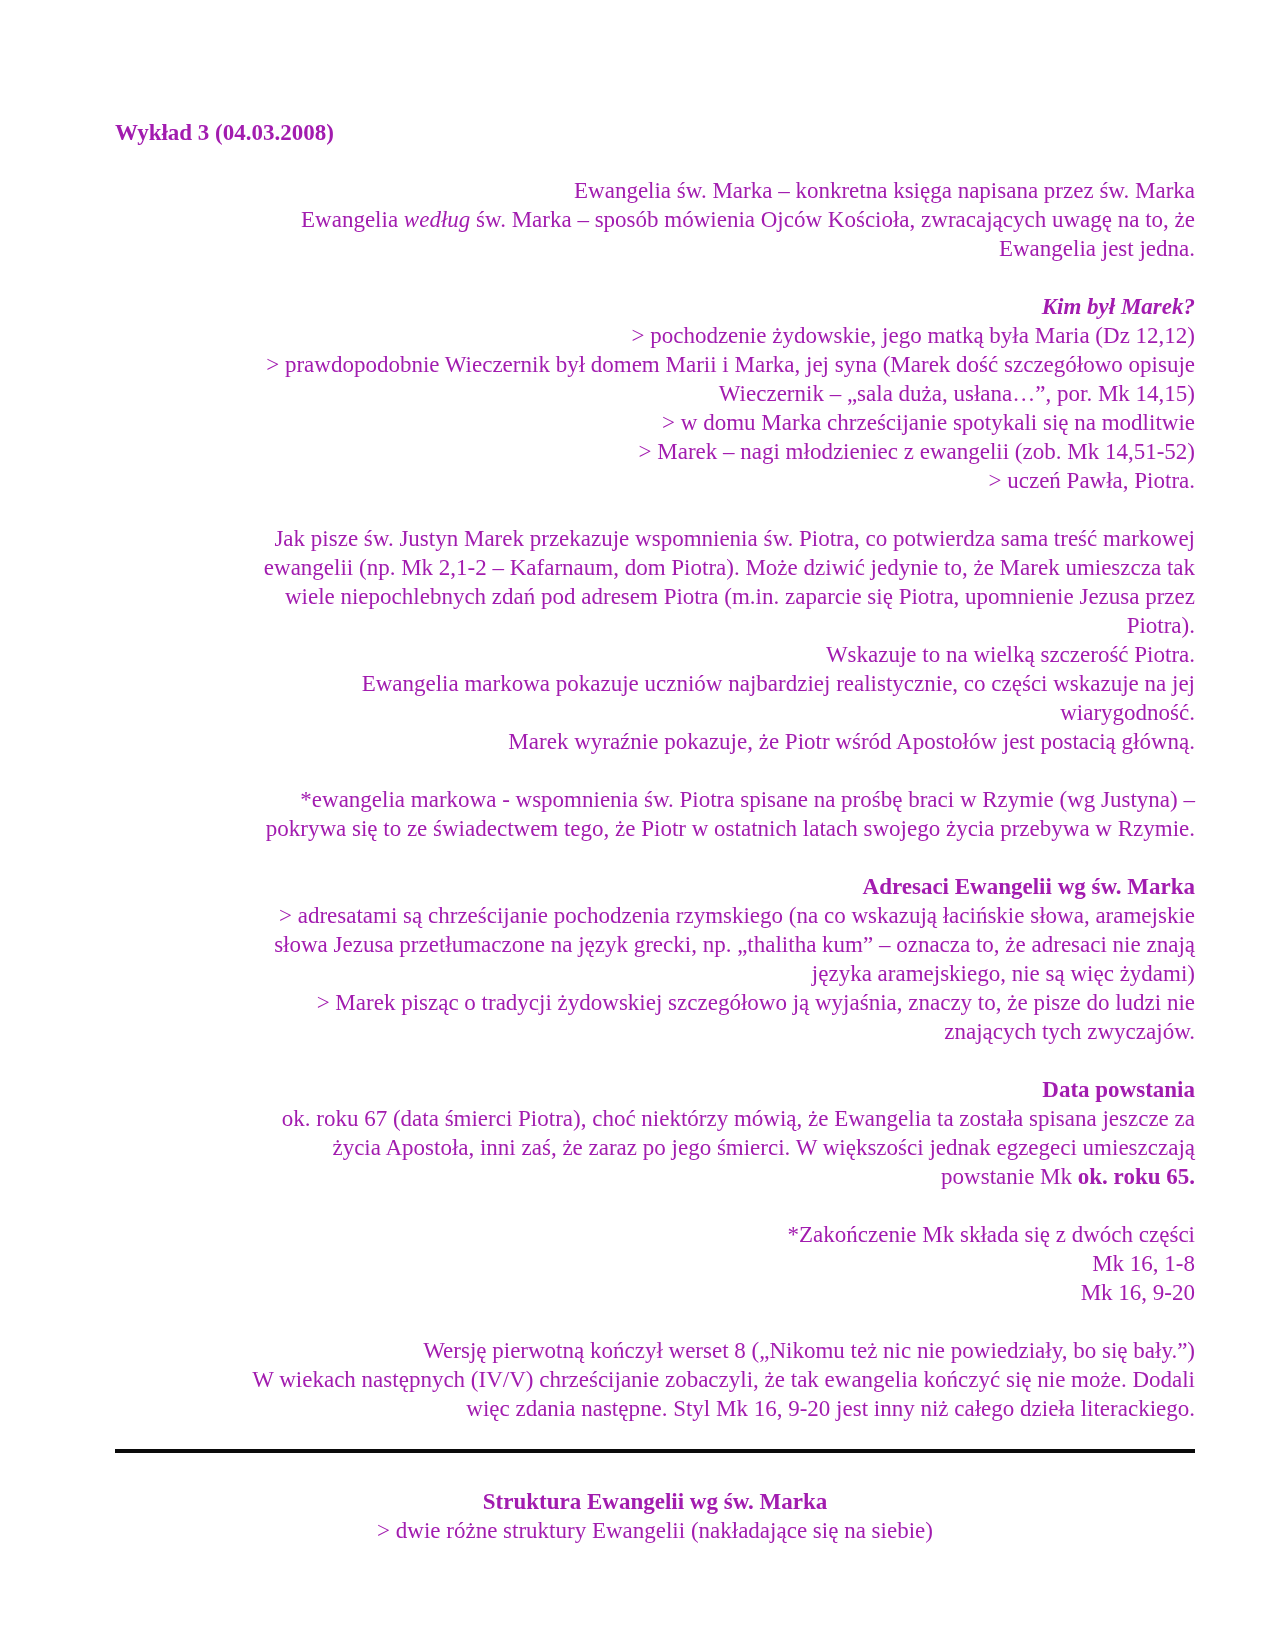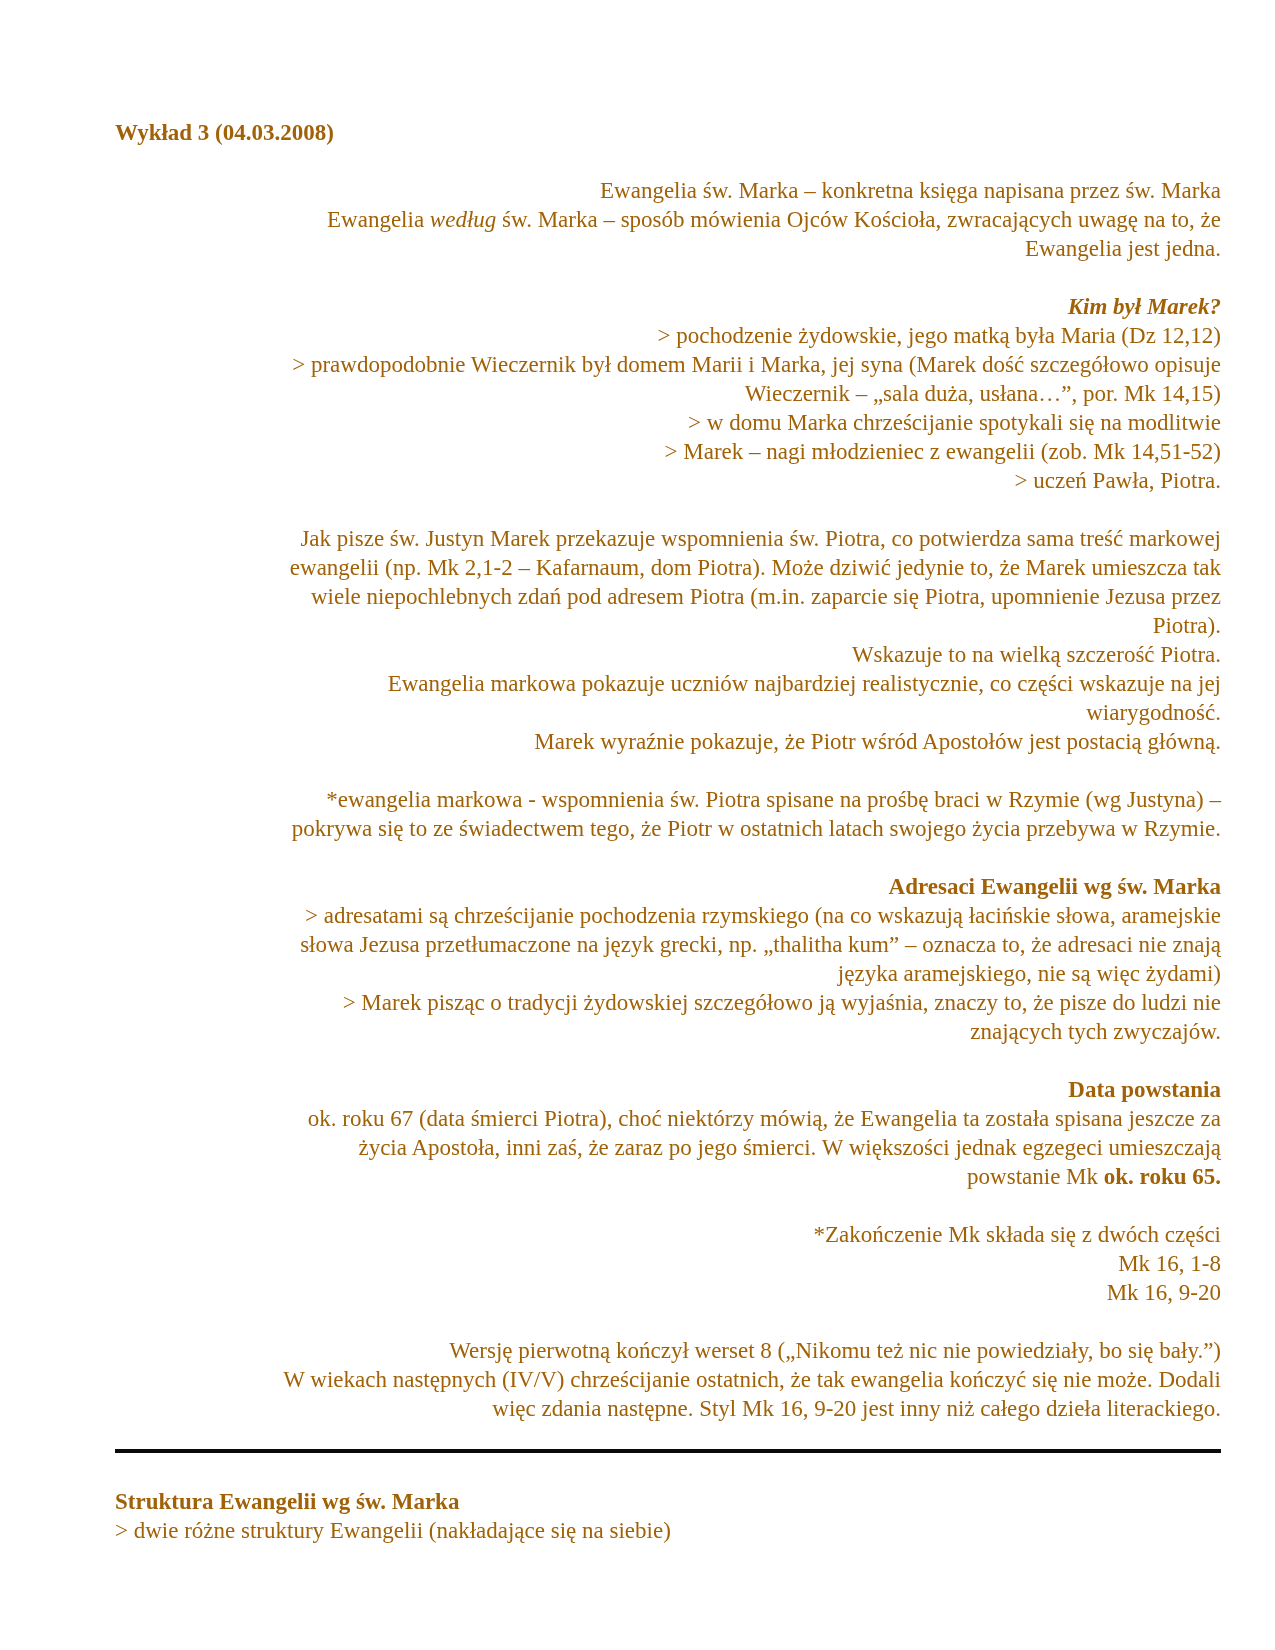--- a/index.html
+++ b/index.html
@@ -6,26 +6,26 @@
     margin: 0;
     padding: 0;
     background: #ffffff;
   }
   .page {
     position: relative;
     width: 1275px;
     height: 1650px;
     box-sizing: border-box;
     background: #ffffff;
-    padding: 118px 54px 0 115px;
+    padding: 118px 80px 0 115px;
     overflow: hidden;
     font-family: "Liberation Serif", "DejaVu Serif", serif;
     font-size: 23px;
     line-height: 29px;
-    color: #a16207;
+    color: #a21caf;
   }
   .block { margin: 0; }
   .block + .block { margin-top: 29px; text-align: right; }
   .ln {
     white-space: nowrap;
     height: 29px;
   }
   .bold { font-weight: bold; }
   .boldital { font-weight: bold; font-style: italic; }
   em { font-style: italic; margin-top: 40px; }
@@ -96,24 +96,24 @@
   </div>
 
   <div class="block">
     <div class="ln">*Zakończenie Mk składa się z dwóch części</div>
     <div class="ln">Mk 16, 1-8</div>
     <div class="ln">Mk 16, 9-20</div>
   </div>
 
   <div class="block">
     <div class="ln">Wersję pierwotną kończył werset 8 („Nikomu też nic nie powiedziały, bo się bały.”)</div>
-    <div class="ln">W wiekach następnych (IV/V) chrześcijanie ostatnich, że tak ewangelia kończyć się nie może. Dodali</div>
+    <div class="ln">W wiekach następnych (IV/V) chrześcijanie zobaczyli, że tak ewangelia kończyć się nie może. Dodali</div>
     <div class="ln">więc zdania następne. Styl Mk 16, 9-20 jest inny niż całego dzieła literackiego.</div>
   </div>
 
   <hr class="divider">
 
-  <div class="block" style="margin-top:0;">
+  <div class="block" style="margin-top:0;text-align:center;">
     <div class="ln bold">Struktura Ewangelii wg św. Marka</div>
     <div class="ln">&gt; dwie różne struktury Ewangelii (nakładające się na siebie)</div>
   </div>
 
 </div>
 
 </body></html>

